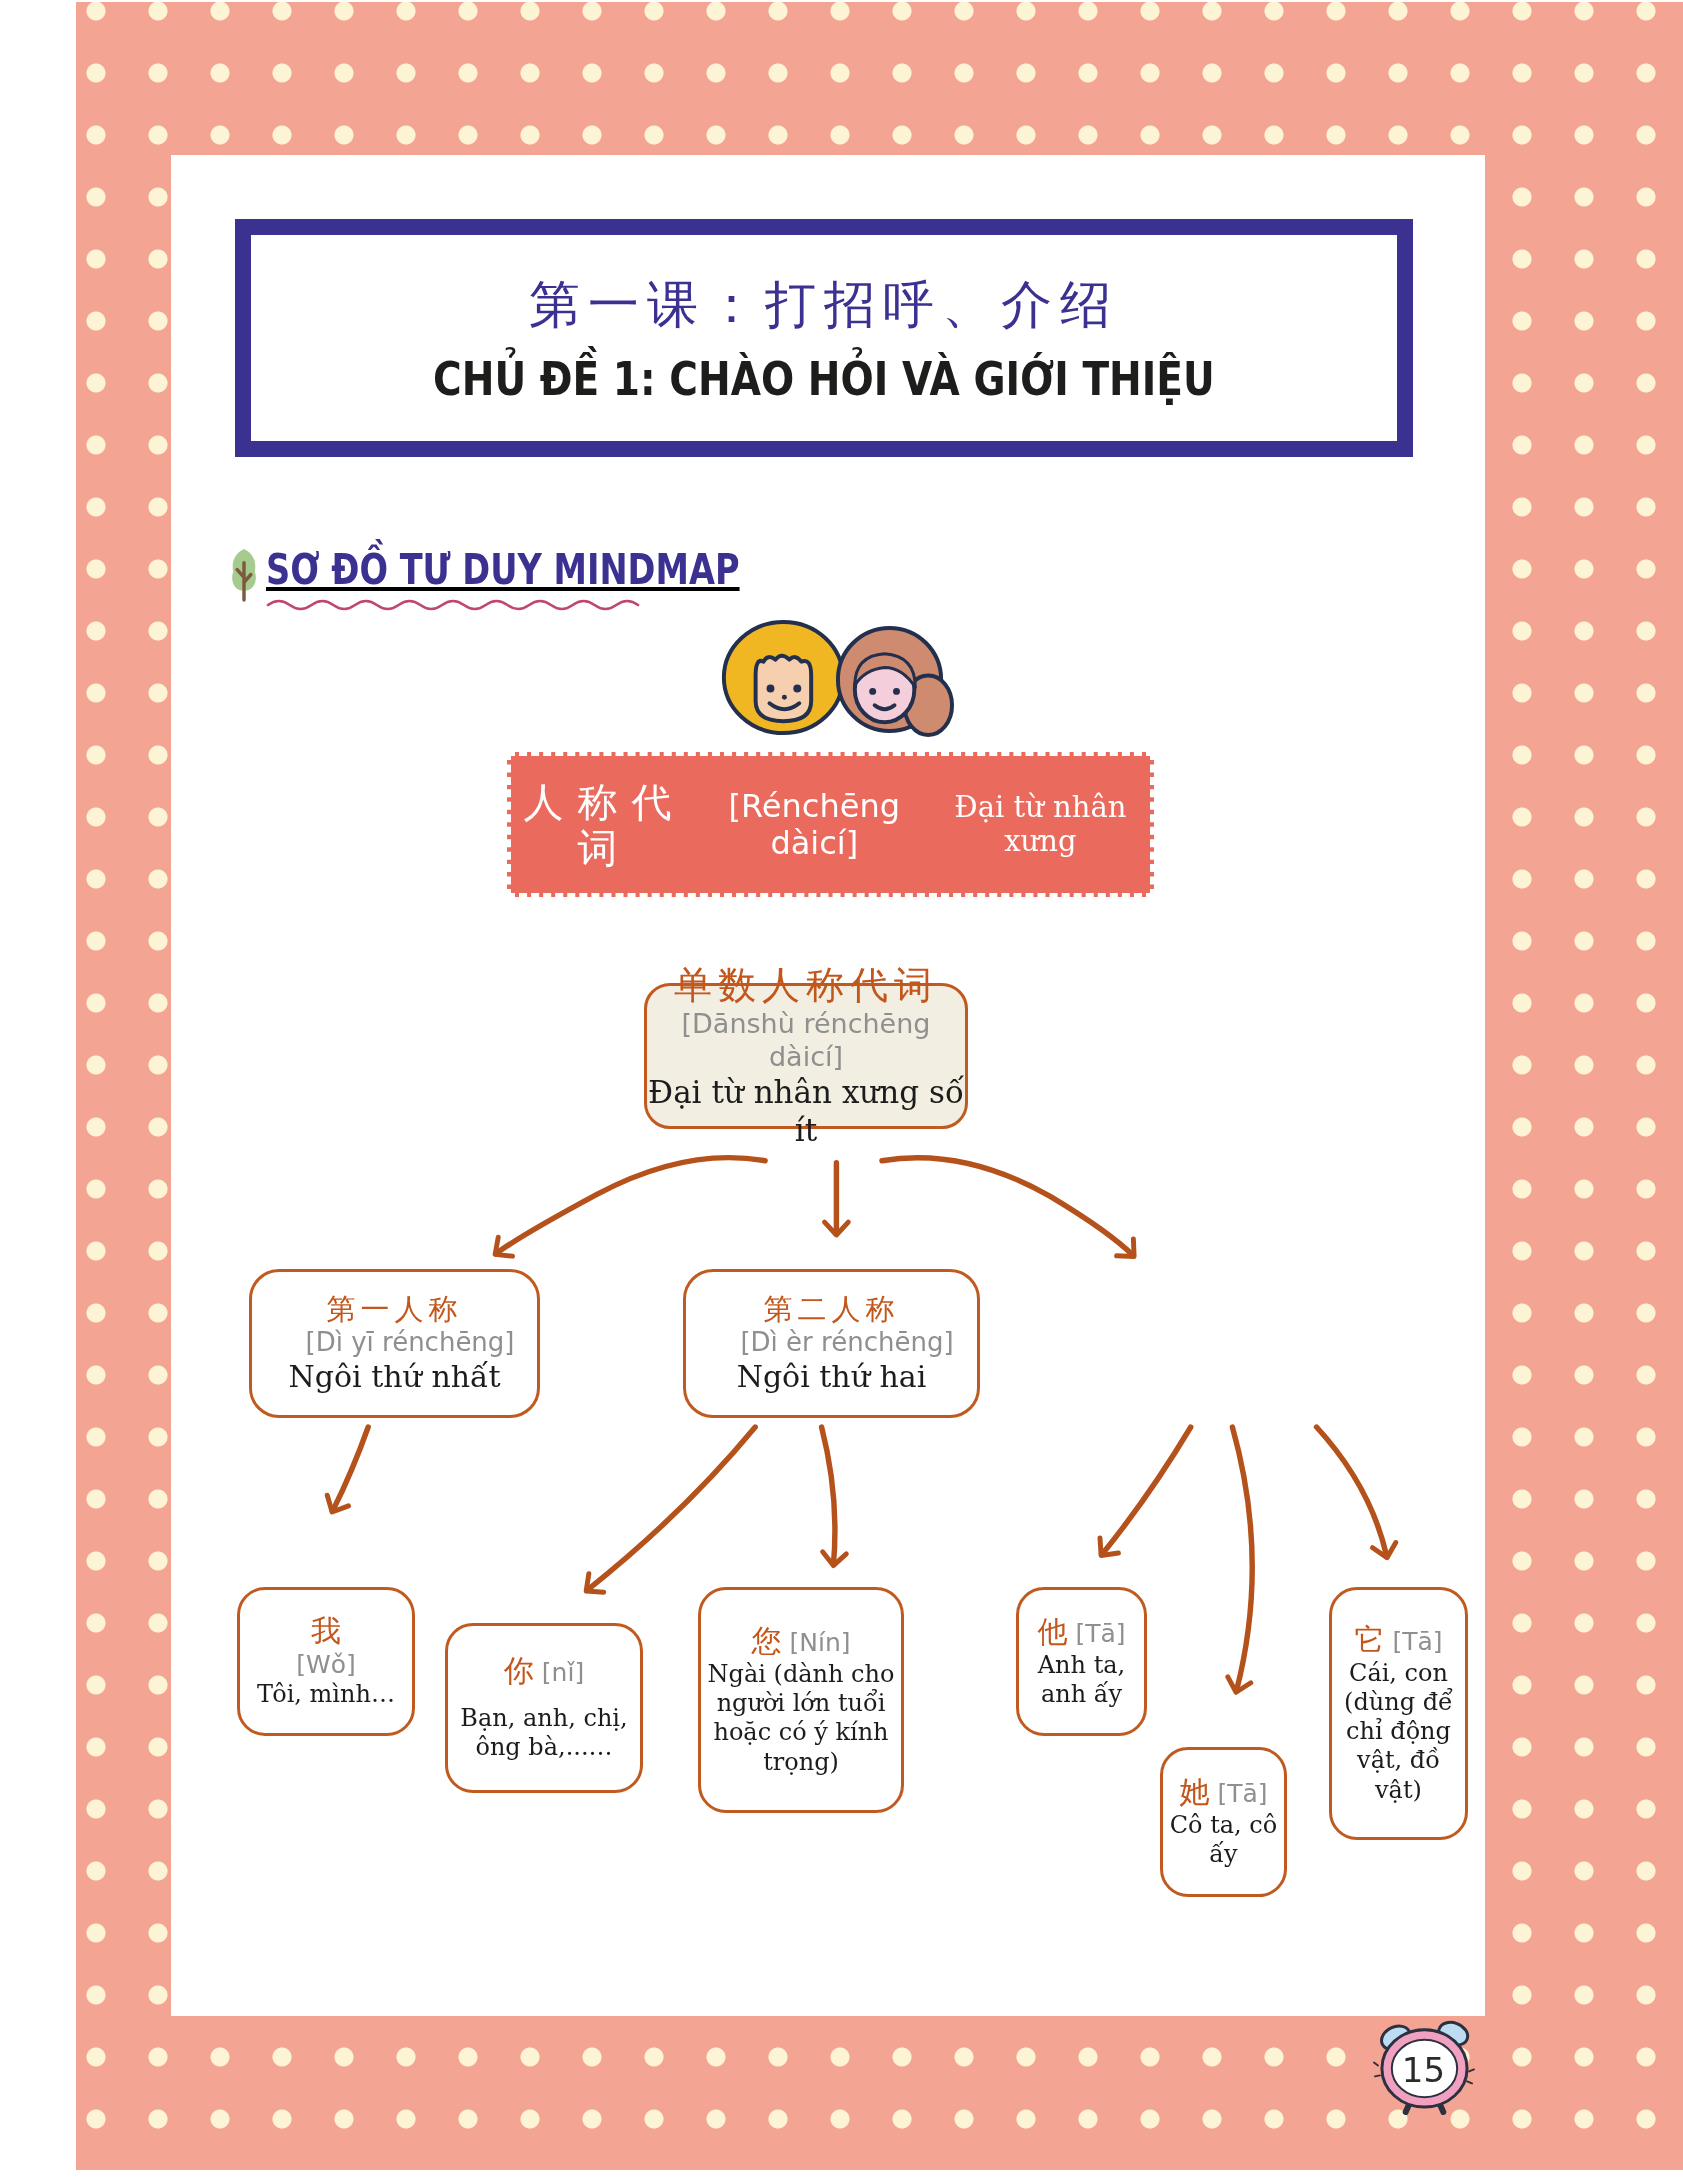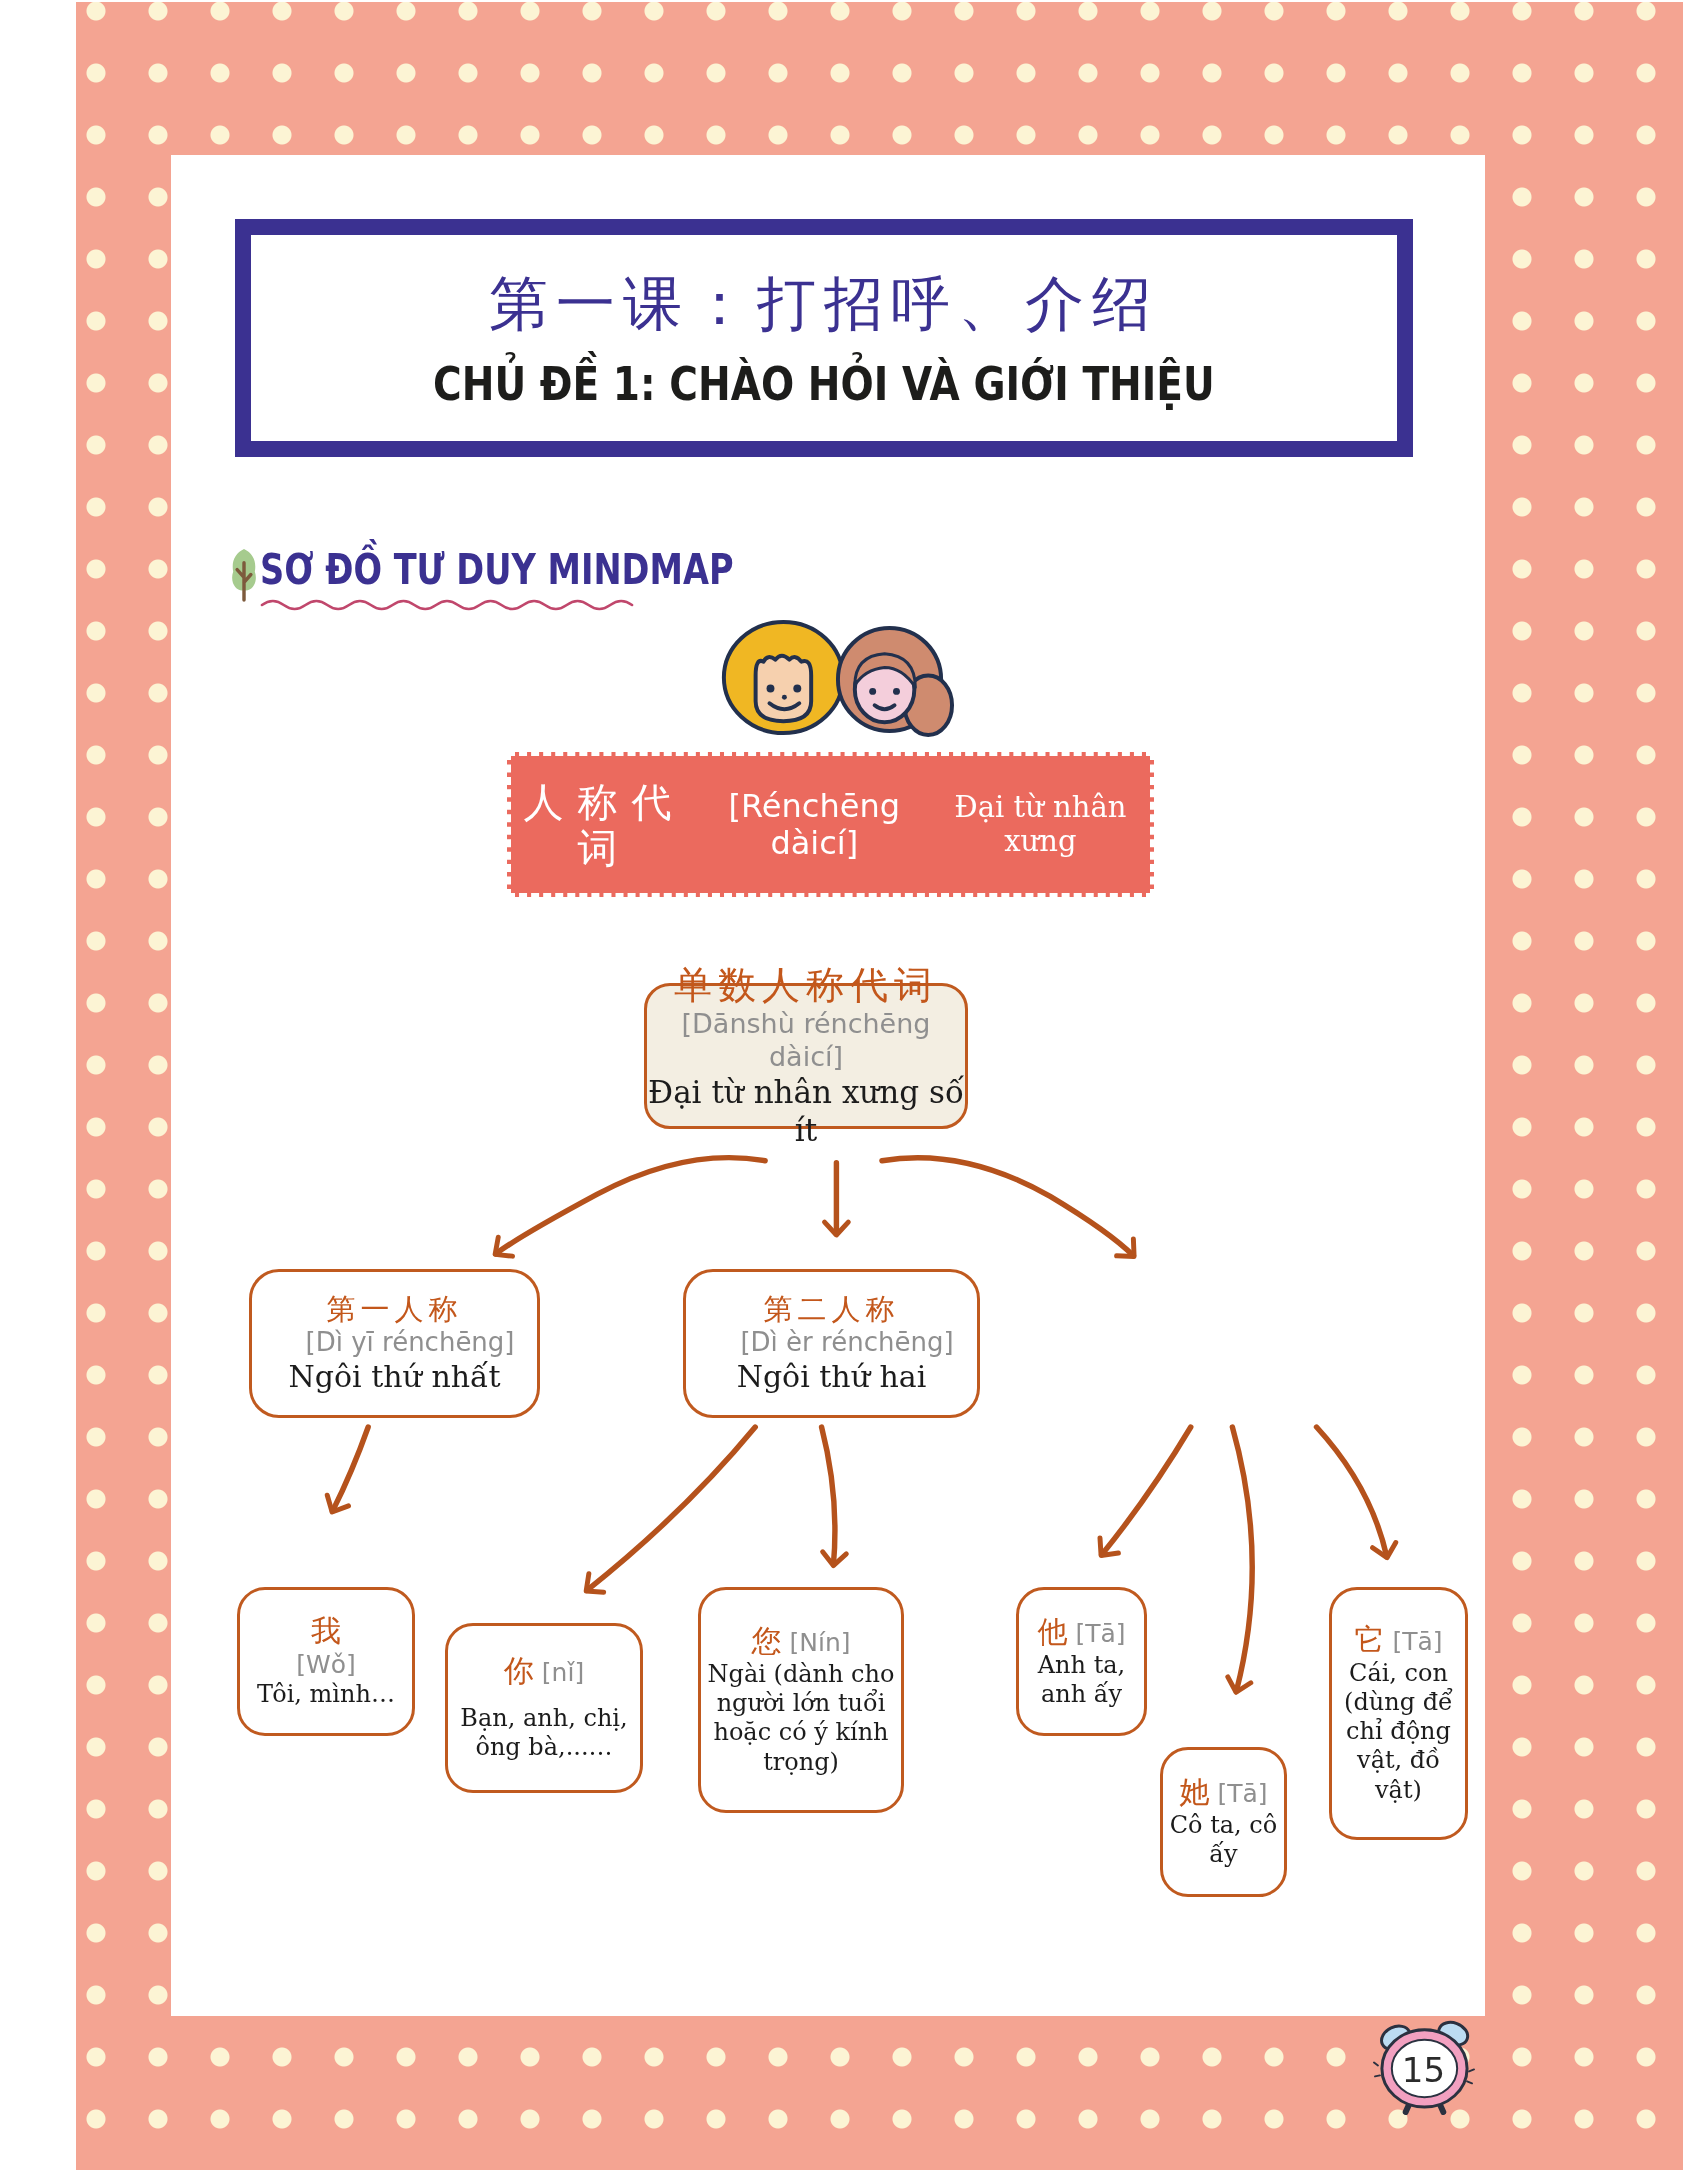--- a/index.html
+++ b/index.html
@@ -15,28 +15,28 @@
   }
   .sheet{position:absolute;left:171px;top:155px;width:1314px;height:1861px;background:#ffffff;}
 
   .title-box{
     position:absolute;left:64px;top:64px;width:1178px;height:238px;
     border:16px solid #3b3191;box-sizing:border-box;background:#fff;
     display:flex;flex-direction:column;align-items:center;justify-content:center;gap:12px;
   }
   .title-zh{
     font-family:"DejaVu Serif","Liberation Serif",serif;
-    color:#3b3191;font-size:59px;letter-spacing:8px;white-space:nowrap;
+    color:#3b3191;font-size:51px;letter-spacing:8px;white-space:nowrap;
   }
   .title-vi{
     font-family:"DejaVu Sans",sans-serif;font-weight:bold;font-size:46px;color:#1d1d1b;
     transform:scaleX(0.85);white-space:nowrap;
   }
 
-  .mm-header{position:absolute;left:57px;top:392px;display:flex;align-items:flex-start;}
+  .mm-header{position:absolute;left:57px;top:392px;display:flex;align-items:flex-start;gap:6px;text-decoration:underline;}
   .mm-header-col{display:flex;flex-direction:column;}
   .mm-header-text{
     font-family:"DejaVu Sans",sans-serif;font-weight:bold;font-size:42px;color:#3b3191;
     transform:scaleX(0.80);transform-origin:left center;white-space:nowrap;line-height:1.1;
   }
   .wave{margin-top:2px;}
 
   .faces{position:absolute;left:537px;top:461px;}
 
   .stamp{

